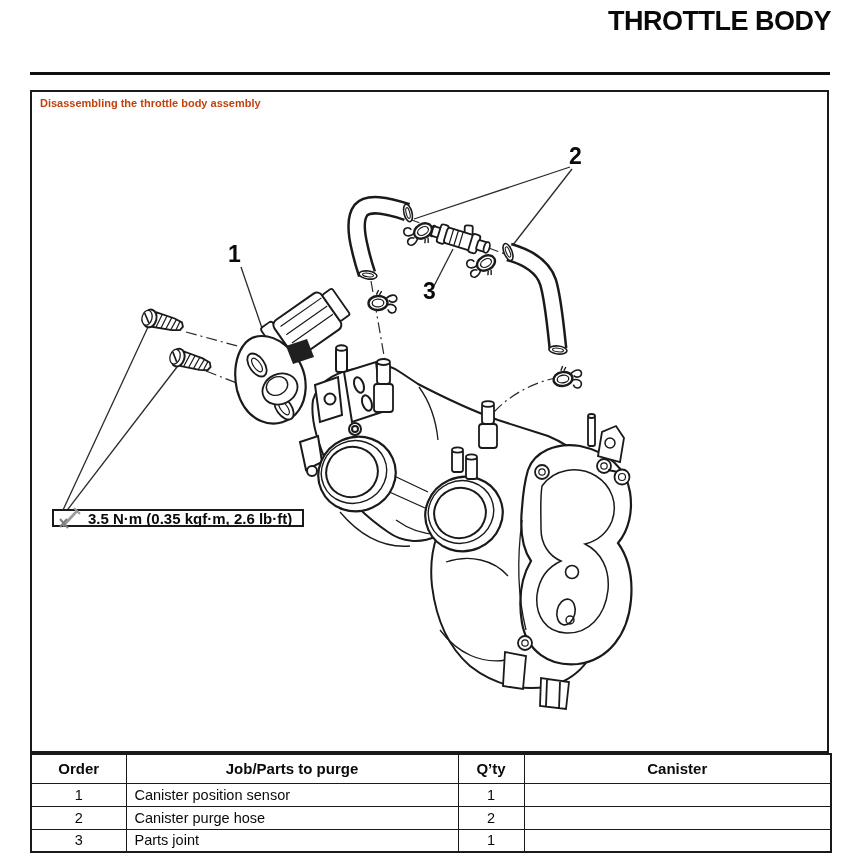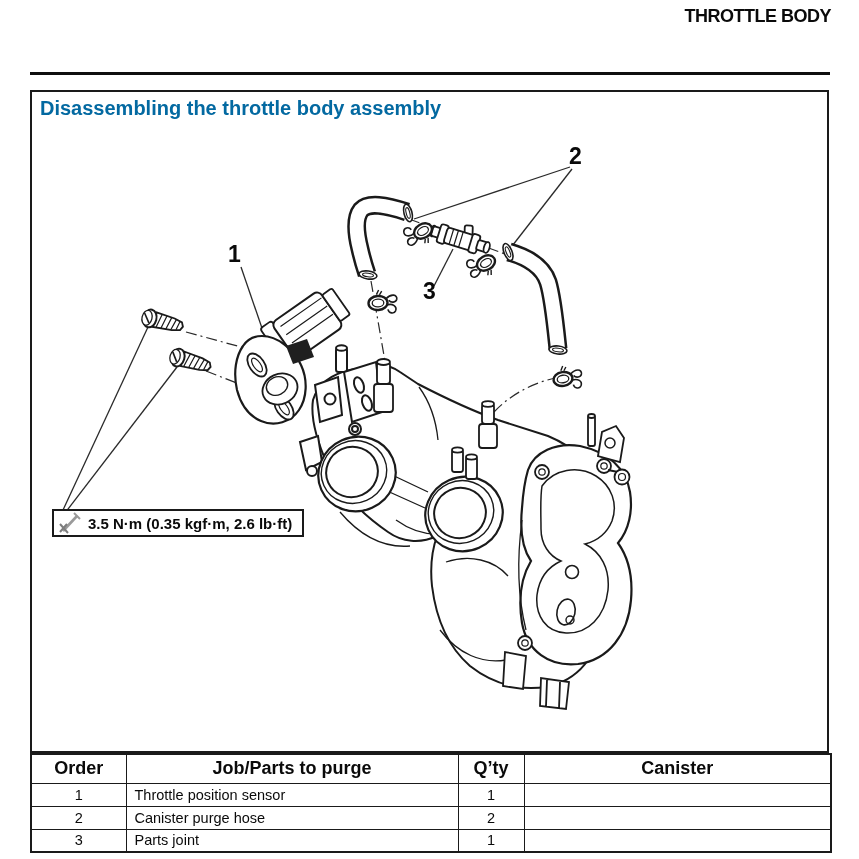--- a/index.html
+++ b/index.html
@@ -3,55 +3,55 @@
 <meta charset="utf-8">
 <style>
   * { margin:0; padding:0; box-sizing:border-box; }
   html,body { background:#fff; }
   .page {
     position:relative; width:859px; height:859px; background:#fff;
     font-family:"Liberation Sans", sans-serif; color:#111; overflow:hidden;
   }
   .page-title {
     position:absolute; top:6px; right:28px;
-    font-size:18px; font-weight:bold; letter-spacing:-0.5px; color:#0a0a0a;
+    font-size:27px; font-weight:bold; letter-spacing:-0.5px; color:#0a0a0a;
   }
   .title-rule {
     position:absolute; left:30px; top:72px; width:800px; height:3px; background:#0f0f0f;
   }
   .figure-box {
     position:absolute; left:30px; top:90px; width:799px; height:663px;
     border:2px solid #1a1a1a; background:#fff;
   }
   .figure-heading {
     position:absolute; left:8px; top:5px;
-    font-size:20px; font-weight:bold; color:#0369a1;
+    font-size:11px; font-weight:bold; color:#c2410c;
   }
   .diagram-svg { position:absolute; left:32px; top:92px; }
   .callout {
     position:absolute; font-size:23px; font-weight:bold; color:#0a0a0a; line-height:1;
   }
   .callout-1 { left:228px; top:243px; }
   .callout-2 { left:569px; top:145px; }
   .callout-3 { left:423px; top:280px; }
   .torque-box {
-    position:absolute; left:52px; top:509px; height:28px;
+    position:absolute; left:52px; top:509px; height:18px;
     border:2px solid #1a1a1a; background:#fff;
     display:inline-flex; align-items:center; padding:0 10px 0 4px; gap:6px;
   }
   .torque-label { font-size:15px; font-weight:bold; white-space:nowrap; color:#0a0a0a; }
   .parts-table {
     position:absolute; left:30px; top:753px; width:800px;
     border-collapse:collapse; table-layout:fixed;
     border:2.5px solid #1a1a1a; font-size:14.5px; color:#0a0a0a;
   }
   .parts-table th, .parts-table td {
     border:1.5px solid #1a1a1a; overflow:hidden; white-space:nowrap;
   }
-  .parts-table th { height:29px; font-size:18px; font-weight:bold; text-align:center; }
+  .parts-table th { height:29px; font-size:15px; font-weight:bold; text-align:center; }
   .parts-table td { height:23px; }
   .col-order  { width:95px; }
   .col-job    { width:332px; }
   .col-qty    { width:66px; }
   .col-remark { width:307px; }
   td.c { text-align:center; }
   td.l { text-align:left; padding-left:8px; }
 </style>
 </head>
 <body>
@@ -244,21 +244,21 @@
       <tr>
         <th>Order</th>
         <th>Job/Parts to purge</th>
         <th>Q’ty</th>
         <th>Canister</th>
       </tr>
     </thead>
     <tbody>
       <tr>
         <td class="c">1</td>
-        <td class="l">Throttle position sensor</td>
+        <td class="l">Canister position sensor</td>
         <td class="c">1</td>
         <td class="l"></td>
       </tr>
       <tr>
         <td class="c">2</td>
         <td class="l">Canister purge hose</td>
         <td class="c">2</td>
         <td class="l"></td>
       </tr>
       <tr>

